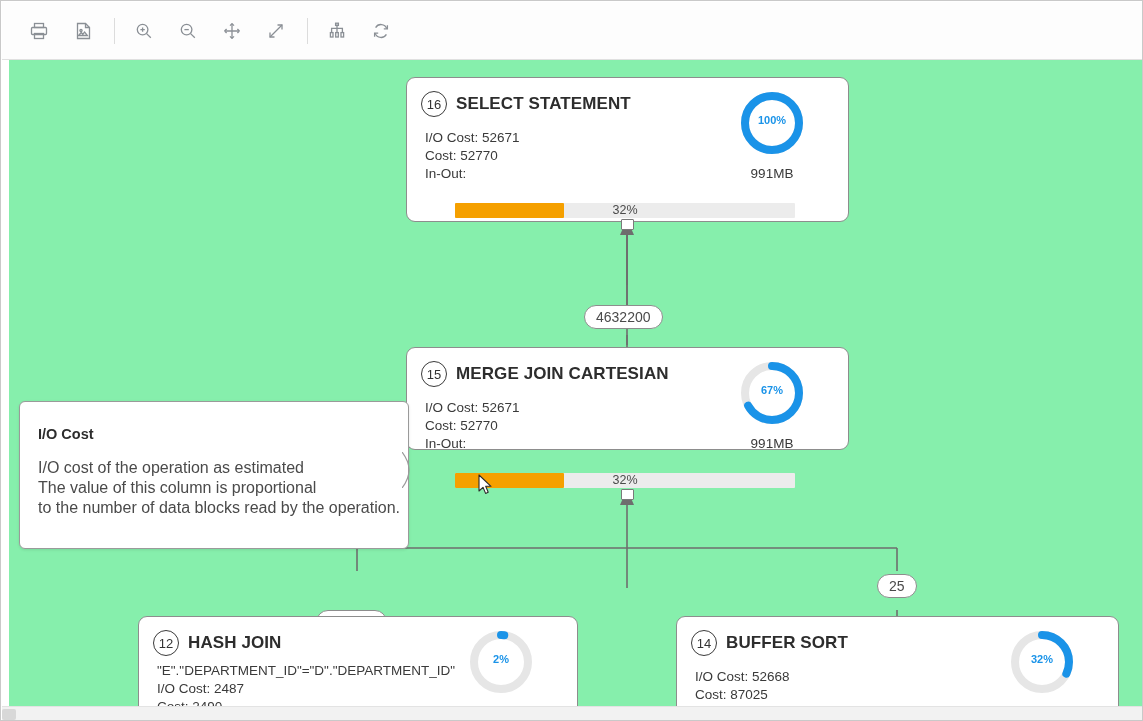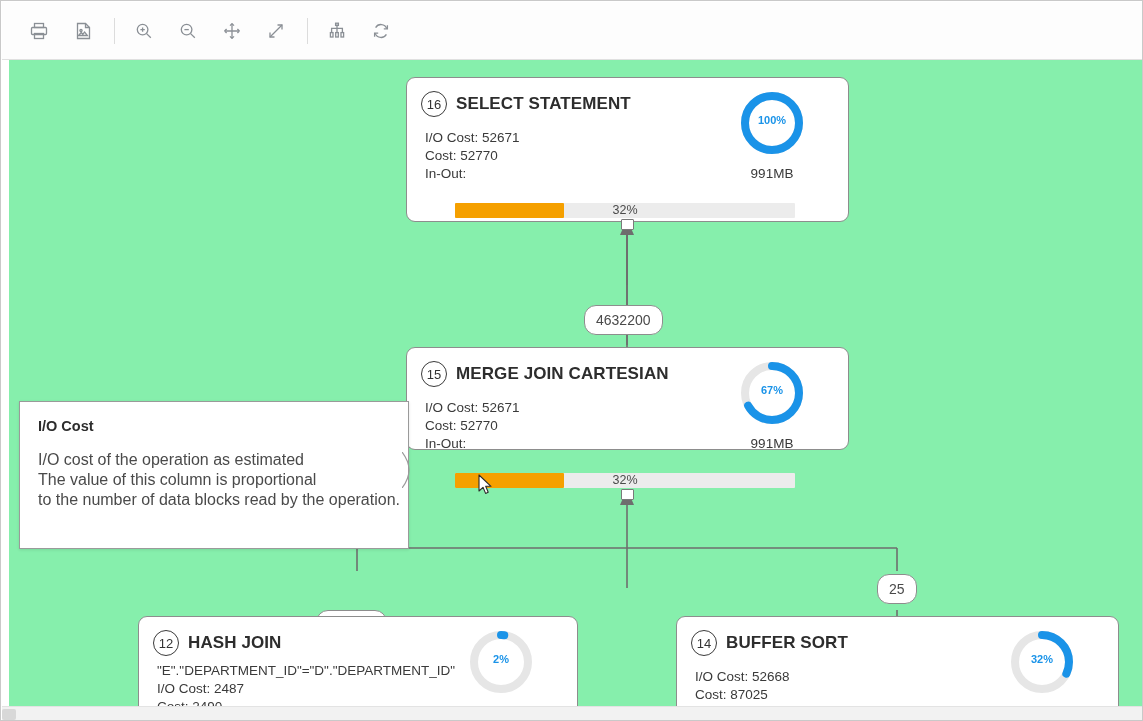--- a/index.html
+++ b/index.html
@@ -179,37 +179,37 @@
     position: absolute;
     height: 24px;
     border: 1px solid #8d8d8d;
     border-radius: 12px;
     background: #ffffff;
     display: flex;
     align-items: center;
     justify-content: center;
     font-size: 14px;
     color: #4a4a4a;
-    padding: 14px 11px;
+    padding: 8px 11px;
     box-sizing: border-box;
     cursor: pointer;
   }
 
   
   #tooltip {
     position: absolute;
     left: 10px;
     top: 341px;
     width: 390px;
     height: 148px;
     background: #ffffff;
     border: 1px solid #9a9a9a;
-    border-radius: 0;
-    box-sizing: border-box;
-    padding: 16px 18px;
+    border-radius: 6px;
+    box-sizing: border-box;
+    padding: 24px 18px;
     box-shadow: 0 1px 3px rgba(0,0,0,0.10);
   }
   #tooltip .tt-title {
     font-size: 14.5px;
     font-weight: bold;
     color: #2d2d2d;
     margin-bottom: 16px;
   }
   #tooltip .tt-line {
     font-size: 16px;

